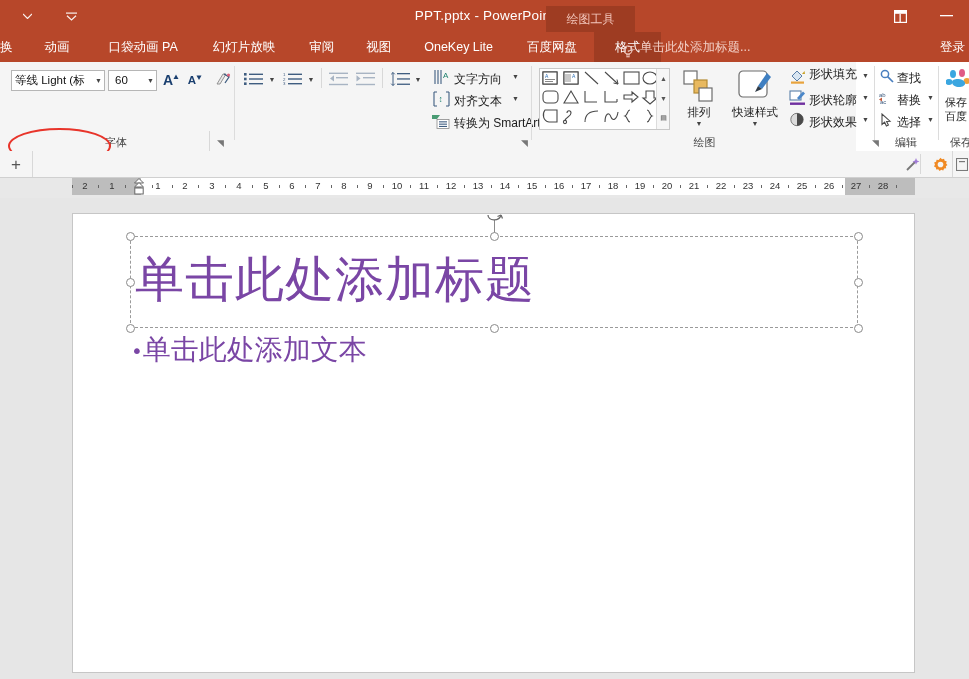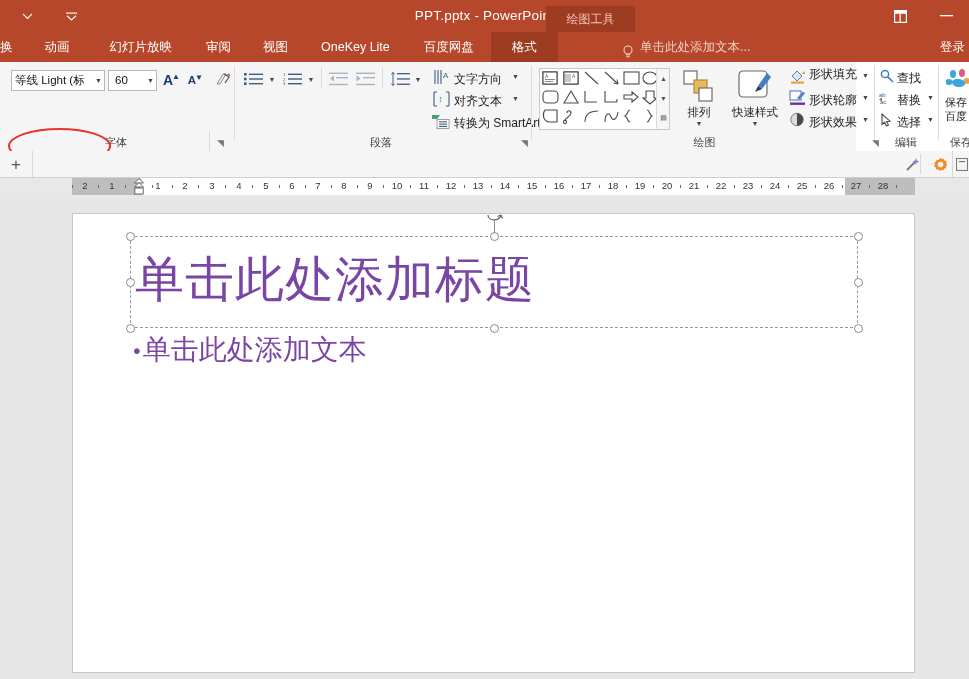--- a/index.html
+++ b/index.html
@@ -225,37 +225,38 @@
       </div>
     </div>
   </div>
 
   <div class="tabstrip">
     <div class="ctx-label" style="left:546px;width:65px;">绘图工具</div>
 
     <div class="tabs">
       <div class="tab" style="padding-left:0;padding-right:10px;">换</div>
       <div class="tab" style="padding:0 22px;">动画</div>
+      <div class="tab" style="padding:0 17px;">口袋动画 PA</div>
       <div class="tab" style="padding:0 18px;">幻灯片放映</div>
       <div class="tab" style="padding:0 16px;">审阅</div>
       <div class="tab" style="padding:0 16px;">视图</div>
       <div class="tab" style="padding:0 17px;">OneKey Lite</div>
       <div class="tab" style="padding:0 17px;">百度网盘</div>
       <div class="tab active" style="padding:0 21px;">格式</div>
     </div>
 
     <div class="tellme" style="left:622px;">
       <span class="bulb">
         <svg width="12" height="14" viewBox="0 0 12 14">
           <circle cx="6" cy="5" r="4" fill="none" stroke="#f2cfc6" stroke-width="1.1"></circle>
           <rect x="4" y="9.3" width="4" height="1.1" fill="#f2cfc6"></rect>
           <rect x="4.3" y="11.2" width="3.4" height="1.1" fill="#f2cfc6"></rect>
         </svg>
       </span>
-      <span>单击此处添加文本...</span>
+      <span>单击此处添加标题...</span>
     </div>
 
     <div class="signin">登录</div>
   </div>
 
   <div class="ribbon">
 
     <div class="group" style="left:0;width:232px;">
       <div class="fontbox" style="left:11px;top:8px;width:94px;">
         <span>等线 Light (标</span>
@@ -448,21 +449,20 @@
           <rect x="0" y="1" width="8" height="1.4" fill="#3f5d80"></rect>
             <rect x="11" y="1" width="8" height="1.4" fill="#3f5d80"></rect>
           <rect x="0" y="5" width="8" height="1.4" fill="#3f5d80"></rect>
             <rect x="11" y="5" width="8" height="1.4" fill="#3f5d80"></rect>
           <rect x="0" y="9" width="8" height="1.4" fill="#3f5d80"></rect>
             <rect x="11" y="9" width="8" height="1.4" fill="#3f5d80"></rect>
         </svg>
       </div>
       <div class="arrow-dn ico-btn" style="left:175px;top:103px;width:10px;height:12px;">▼</div>
 
-      <div class="group-label" style="width:290px;">段落</div>
       <div class="dlg-launcher" style="right:-4px;">◥</div>
     </div>
     <div class="group-sep" style="left:531px;"></div>
 
     <div class="group" style="left:534px;width:341px;">
       <div class="shapes" style="left:5px;top:6px;width:131px;height:62px;">
         <svg width="116" height="60" viewBox="0 0 116 60" style="margin:0 1px;">
           <g fill="none" stroke="#4a4a4a" stroke-width="1.1">
 
             <rect x="2" y="3" width="14" height="12"></rect>

